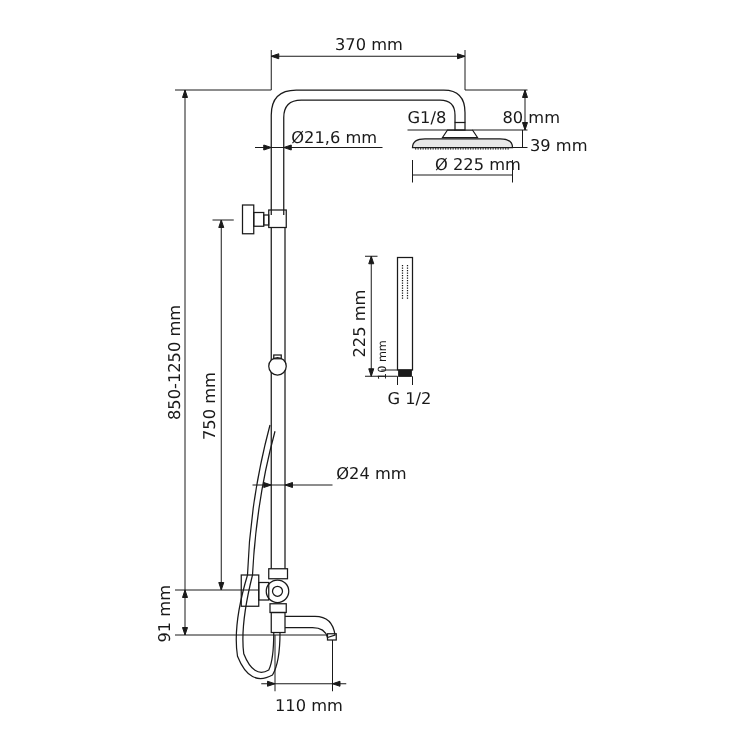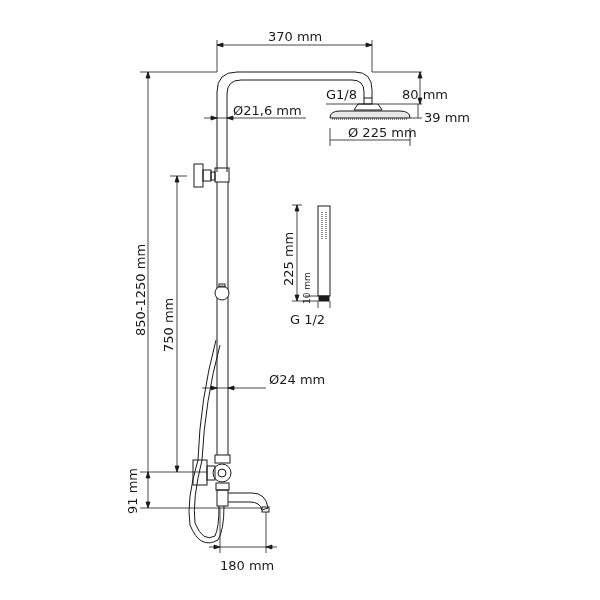--- a/index.html
+++ b/index.html
@@ -127,17 +127,17 @@
   <span class="lbl" style="left:268px;top:30px;">370 mm</span>
   <span class="lbl" style="left:326px;top:88px;">G1/8</span>
   <span class="lbl" style="left:402px;top:88px;">80 mm</span>
   <span class="lbl" style="left:424px;top:111px;">39 mm</span>
   <span class="lbl" style="left:336px;top:126px;margin-left:12px;">Ø 225 mm</span>
   <span class="lbl" style="left:233px;top:104px;">Ø21,6 mm</span>
   <span class="lbl vert" style="left:134px;top:336px;">850-1250 mm</span>
   <span class="lbl vert" style="left:162px;top:352px;">750 mm</span>
   <span class="lbl" style="left:233px;top:373px;margin-left:36px;">Ø24 mm</span>
   <span class="lbl vert" style="left:126px;top:514px;">91 mm</span>
-  <span class="lbl" style="left:220px;top:559px;">180 mm</span>
+  <span class="lbl" style="left:220px;top:559px;">110 mm</span>
   <span class="lbl vert" style="left:282px;top:286px;">225 mm</span>
   <span class="lbl vert small" style="left:303px;top:304px;">10 mm</span>
-  <span class="lbl" style="left:290px;top:313px;text-align:center;">G 1/2</span>
+  <span class="lbl" style="left:310px;top:313px;text-align:center;">G 1/2</span>
 </div>
 
 </body></html>

